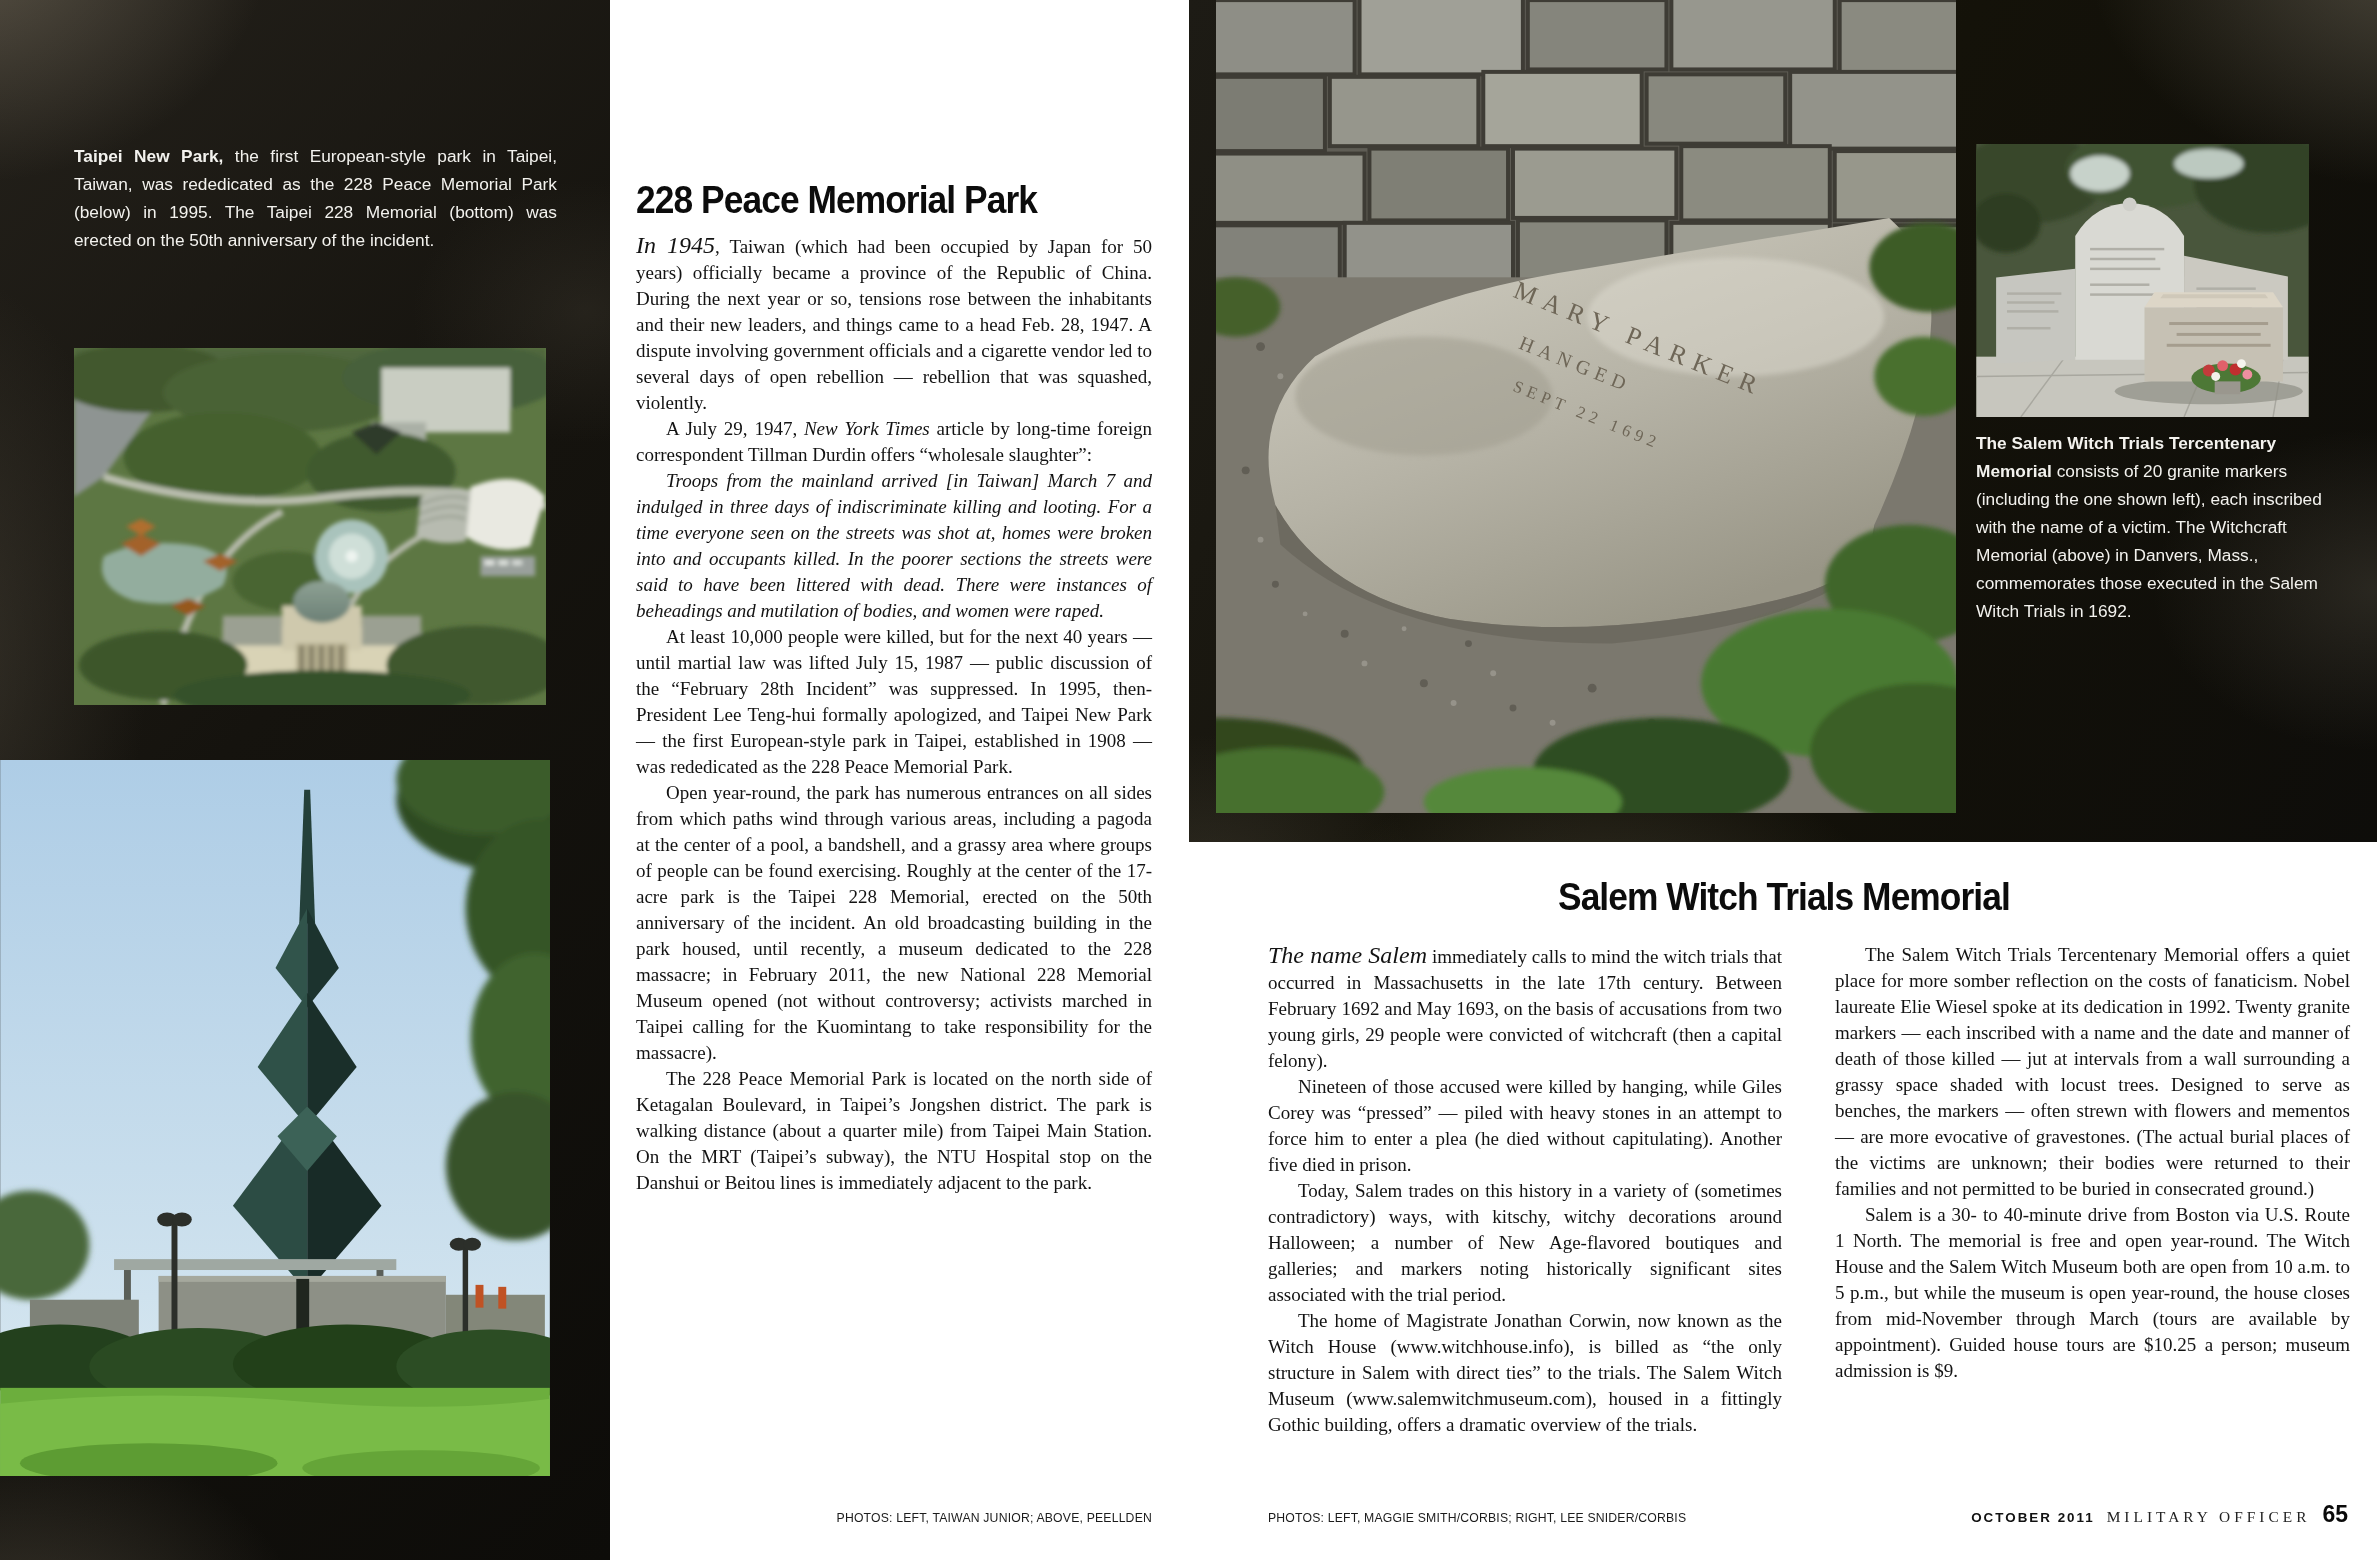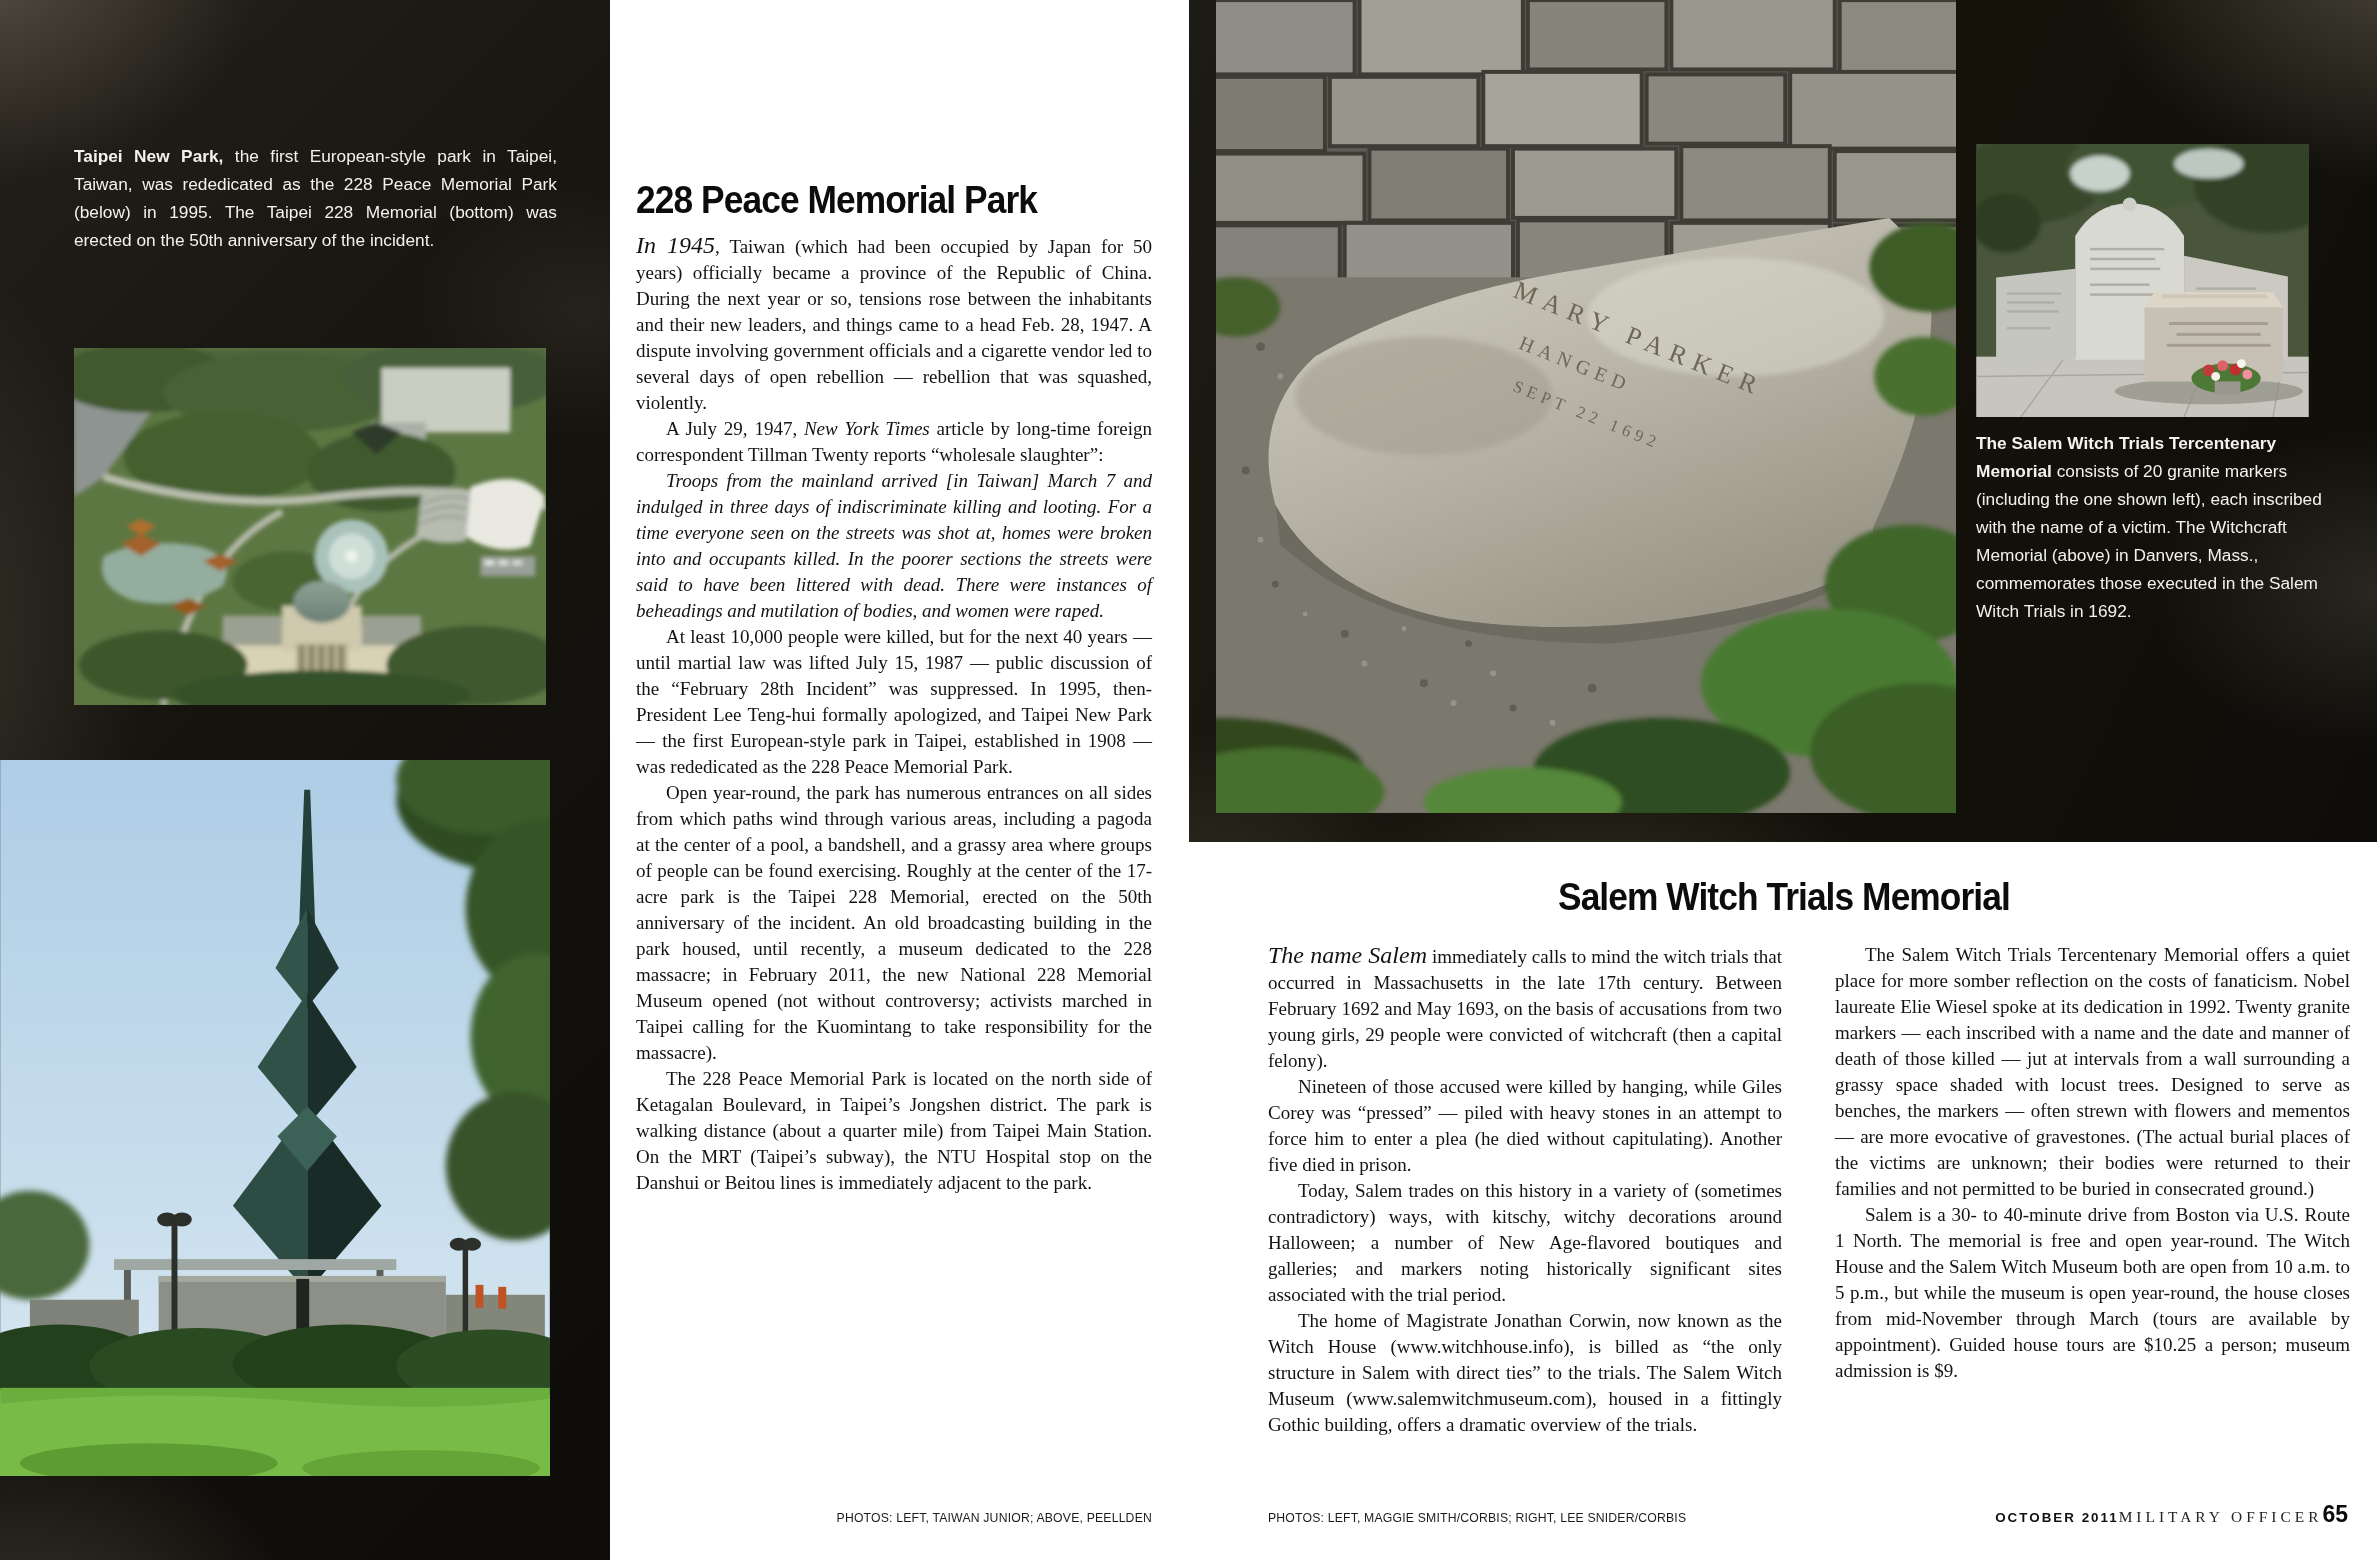--- a/index.html
+++ b/index.html
@@ -38,21 +38,21 @@
             overflow-wrap:break-word;}
   .body-para{margin:0;}
   .body-para.indent{text-indent:30px;}
   .seg-i{font-style:italic;}
   .seg-lead{font-style:italic;font-size:24px;line-height:26px;}
   
   .credit{position:absolute;font-family:"Liberation Sans",sans-serif;font-size:13px;
           letter-spacing:0.2px;color:#1c1c1c;transform:scaleX(.94);white-space:nowrap;}
   .credit.right{transform-origin:right center;text-align:right;}
   .credit.left{transform-origin:left center;}
-  .folio{position:absolute;display:flex;align-items:baseline;gap:0;}
+  .folio{position:absolute;display:flex;align-items:baseline;gap:12px;}
   .folio-issue{font-family:"Liberation Sans",sans-serif;font-weight:bold;font-size:13.4px;
                letter-spacing:2px;color:#111;}
   .folio-mag{font-family:Liberation Serif, serif;font-size:15.4px;letter-spacing:4px;color:#222;}
   .folio-num{font-family:Liberation Sans, sans-serif;font-weight:bold;font-size:23px;color:#0a0a0a;}
   
   .photo{position:absolute;display:block;}
 </style>
 </head>
 <body>
 
@@ -195,21 +195,21 @@
     <rect x="0" y="1268" width="1110" height="178" fill="#6cae3d"></rect>
     <path d="M0,1300 Q300,1270 600,1295 T1110,1290 L1110,1446 L0,1446 Z" fill="#79bb47"></path>
     <ellipse cx="300" cy="1420" rx="260" ry="40" fill="#5d9c33"></ellipse>
     <ellipse cx="850" cy="1430" rx="240" ry="36" fill="#65a538"></ellipse>
   </svg>
 
   <div class="headline" style="left:636px;top:179px;">228 Peace Memorial Park</div>
 
   <div class="body-col" style="left:636px;top:232px;width:516px;">
       <p class="body-para"><span class="seg-lead">In 1945</span><span>, Taiwan (which had been occupied by Japan for 50 years) officially became a province of the Republic of China. During the next year or so, tensions rose between the inhabitants and their new leaders, and things came to a head Feb. 28, 1947. A dispute involving government officials and a cigarette vendor led to several days of open rebellion — rebellion that was squashed, violently.</span></p>
-      <p class="body-para indent"><span>A July 29, 1947, </span><span class="seg-i">New York Times</span><span> article by long-time foreign correspondent Tillman Twenty reports “wholesale slaughter”:</span></p>
+      <p class="body-para indent"><span>A July 29, 1947, </span><span class="seg-i">New York Times</span><span> article by long-time foreign correspondent Tillman Durdin offers “wholesale slaughter”:</span></p>
       <p class="body-para indent"><span class="seg-i">Troops from the mainland arrived [in Taiwan] March 7 and indulged in three days of indiscriminate killing and looting. For a time everyone seen on the streets was shot at, homes were broken into and occupants killed. In the poorer sections the streets were said to have been littered with dead. There were instances of beheadings and mutilation of bodies, and women were raped.</span></p>
       <p class="body-para indent"><span>At least 10,000 people were killed, but for the next 40 years — until martial law was lifted July 15, 1987 — public discussion of the “February 28th Incident” was suppressed. In 1995, then-President Lee Teng-hui formally apologized, and Taipei New Park — the first European-style park in Taipei, established in 1908 — was rededicated as the 228 Peace Memorial Park.</span></p>
       <p class="body-para indent"><span>Open year-round, the park has numerous entrances on all sides from which paths wind through various areas, including a pagoda at the center of a pool, a bandshell, and a grassy area where groups of people can be found exercising. Roughly at the center of the 17-acre park is the Taipei 228 Memorial, erected on the 50th anniversary of the incident. An old broadcasting building in the park housed, until recently, a museum dedicated to the 228 massacre; in February 2011, the new National 228 Memorial Museum opened (not without controversy; activists marched in Taipei calling for the Kuomintang to take responsibility for the massacre).</span></p>
       <p class="body-para indent"><span>The 228 Peace Memorial Park is located on the north side of Ketagalan Boulevard, in Taipei’s Jongshen district. The park is walking distance (about a quarter mile) from Taipei Main Station. On the MRT (Taipei’s subway), the NTU Hospital stop on the Danshui or Beitou lines is immediately adjacent to the park.</span></p>
     </div>
 
   <div class="credit right" style="left:636px;top:1510px;width:516px;">PHOTOS: LEFT, TAIWAN JUNIOR; ABOVE, PEELLDEN</div>
 
   <div class="panel-right"></div>
 

